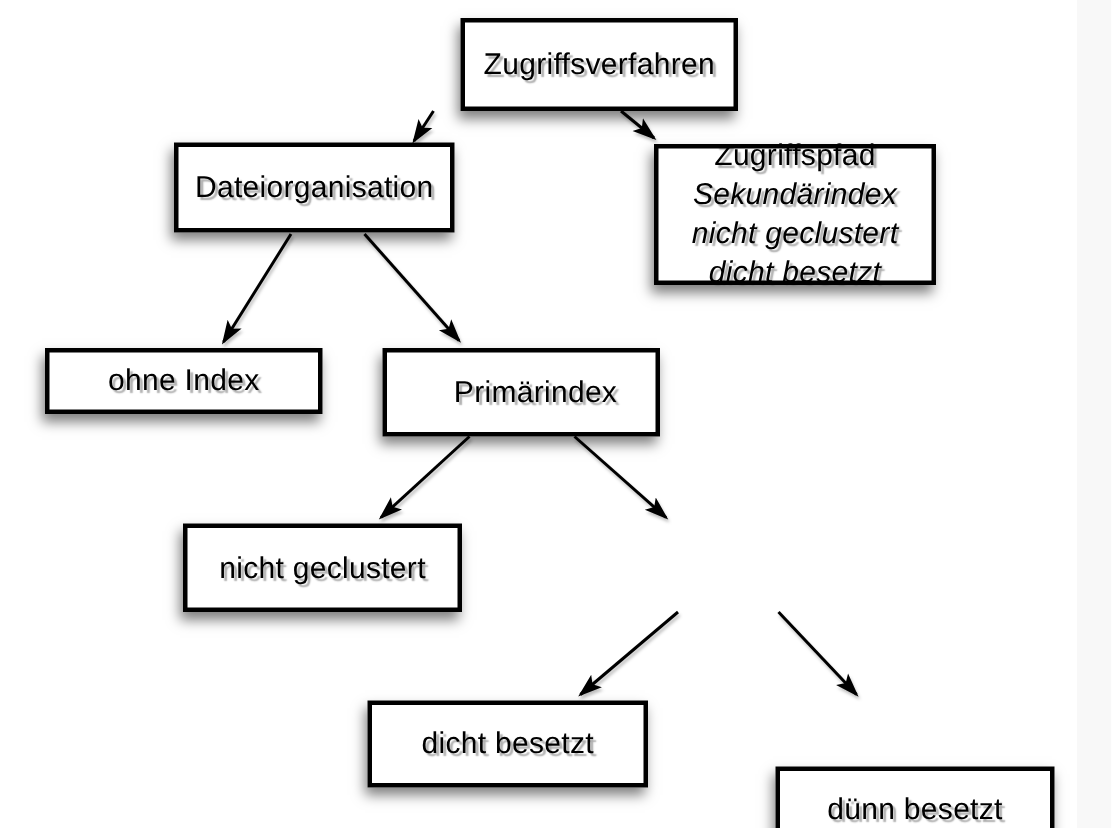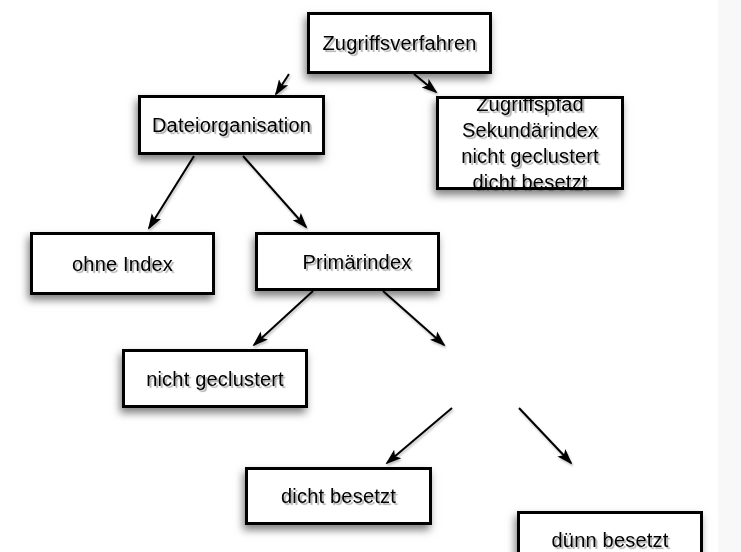--- a/index.html
+++ b/index.html
@@ -45,26 +45,26 @@
     align-items: center;
     justify-content: center;
     font-size: 20px;
     color: #000000;
     text-shadow: 2px 2px 1px rgba(0,0,0,0.32);
     letter-spacing: 0.2px;
     text-align: center;
     line-height: 26px;
     white-space: nowrap;
   }
-  .italic { }
+  .italic { font-style: italic; }
 
   .n-zugriffsverfahren { left: 265px; top: 12px;  width: 185px; height: 62px; margin-left: 42px; }
-  .n-dateiorganisation { left: 138px; top: 95px;  width: 187px; height: 60px; }
+  .n-dateiorganisation { left: 116px; top: 95px;  width: 187px; height: 60px; }
   .n-zugriffspfad      { left: 436px; top: 96px;  width: 188px; height: 94px; }
-  .n-ohne-index        { left: 30px;  top: 232px; width: 185px; height: 63px; }
+  .n-ohne-index        { left: 30px;  top: 232px; width: 185px; height: 44px; }
   .n-primaerindex      { left: 255px; top: 232px; width: 185px; height: 59px; padding-left: 19px; }
   .n-nicht-geclustert  { left: 122px; top: 349px; width: 186px; height: 59px; }
   .n-geclustert        { left: 397px; top: 349px; width: 184px; height: 58px; }
   .n-dicht-besetzt     { left: 245px; top: 467px; width: 187px; height: 58px; }
   .n-duenn-besetzt     { left: 517px; top: 467px; width: 186px; height: 58px; margin-top: 44px; }
 </style>
 </head>
 <body>
 
 <div class="stage">

